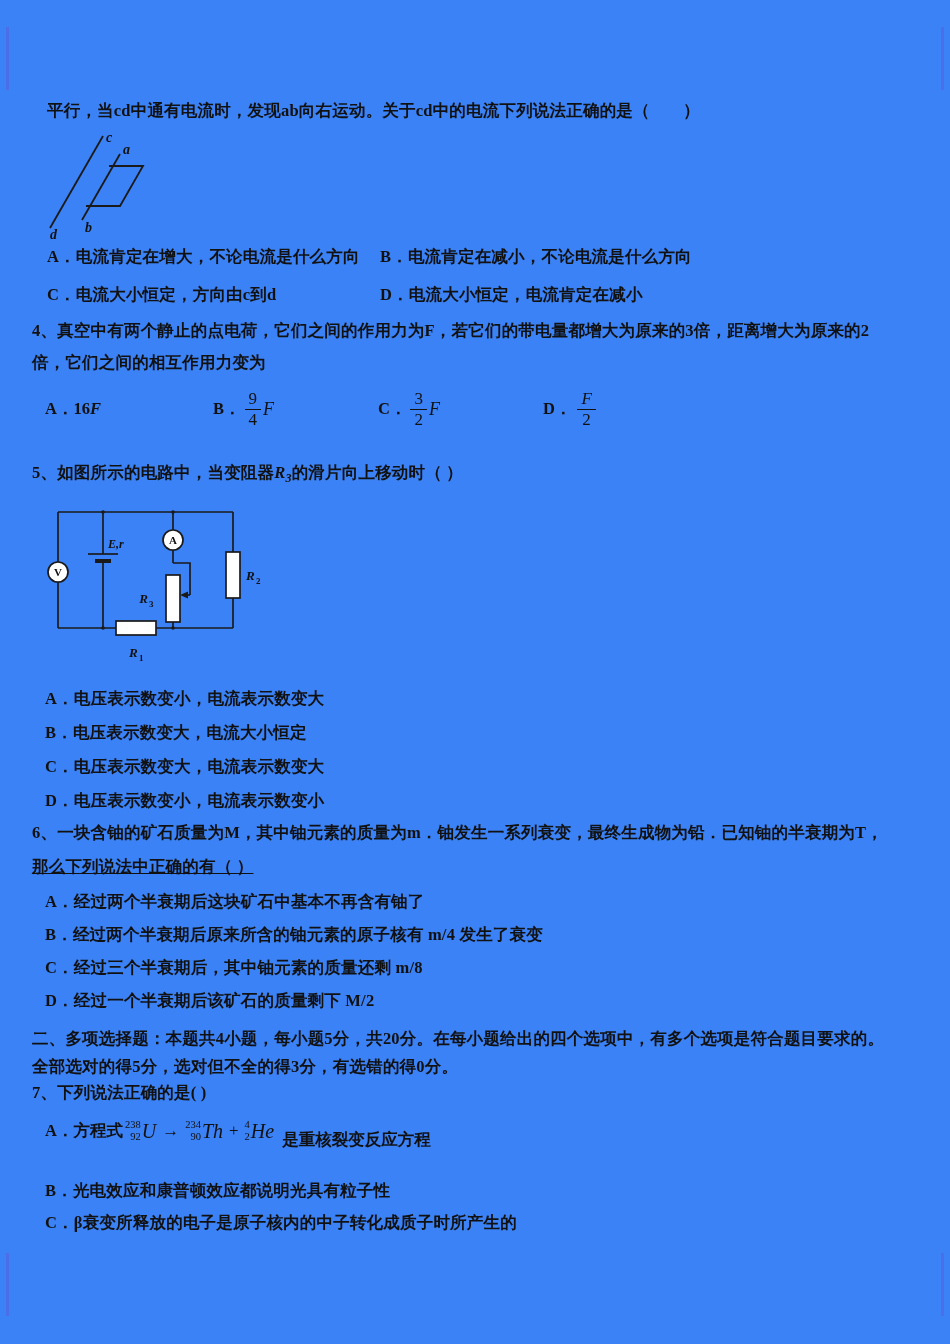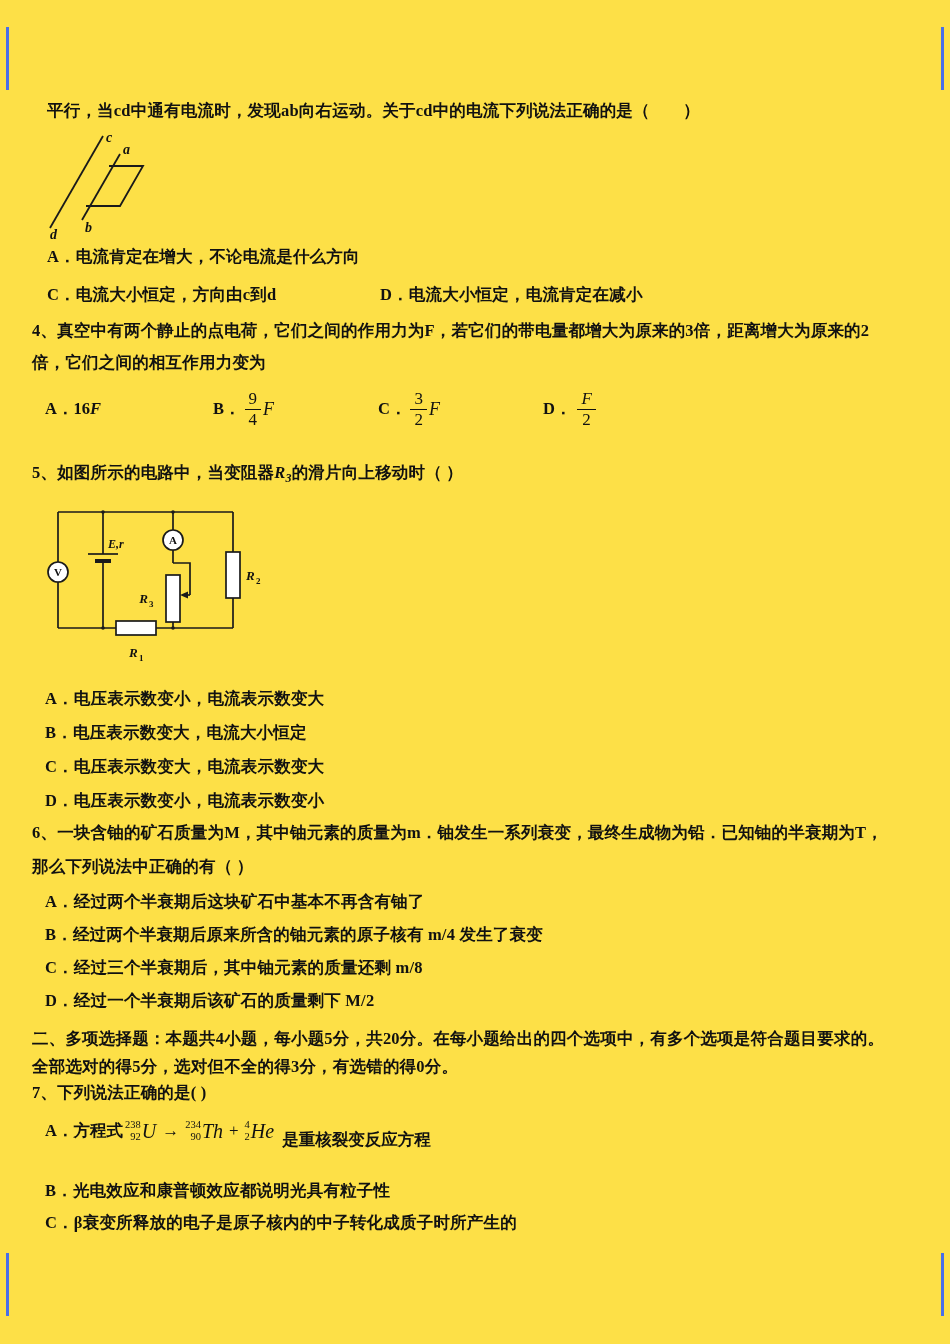--- a/index.html
+++ b/index.html
@@ -1,18 +1,18 @@
 <!DOCTYPE html>
 <html><head>
 <meta charset="utf-8">
 <style>
   html,body { margin:0; padding:0; background:#e8e8e8; }
   .page {
     position:relative; width:950px; height:1344px; margin:0 auto;
-    background:#fde047; overflow:hidden;
+    background:#3b82f6; overflow:hidden;
     font-family:"Liberation Serif","DejaVu Serif",serif;
     color:#111; font-weight:700;
   }
   .line { position:absolute; white-space:nowrap; font-size:16.5px; letter-spacing:0.2px; }
   .v { font-style:italic; }
   .sub3 { font-size:12px; vertical-align:sub; font-style:italic; }
   
   .mark { position:absolute; width:3px; height:63px; background:#4a6fe8; }
   
   .optrow { position:absolute; display:flex; align-items:center; height:50px; }
@@ -49,20 +49,21 @@
     </g>
     <g font-size="14" font-style="italic" fill="#111" font-weight="bold">
       <text x="66" y="14">c</text>
       <text x="83" y="26">a</text>
       <text x="45" y="104">b</text>
       <text x="10" y="111">d</text>
     </g>
   </svg>
 
   <div class="line" style="left:47px; top:246px;">A．电流肯定在增大，不论电流是什么方向</div>
+  <div class="line" style="left:380px; top:246px;">B．电流肯定在减小，不论电流是什么方向</div>
   <div class="line" style="left:47px; top:284px;">C．电流大小恒定，方向由c到d</div>
   <div class="line" style="left:380px; top:284px;">D．电流大小恒定，电流肯定在减小</div>
 
   <div class="line" style="left:32px; top:320px;">4、真空中有两个静止的点电荷，它们之间的作用力为F，若它们的带电量都增大为原来的3倍，距离增大为原来的2</div>
   <div class="line" style="left:32px; top:352px;">倍，它们之间的相互作用力变为</div>
 
   <div class="optrow" style="left:45px; top:384px;">
     <span style="font-size:16.5px;">A．16</span>
       <span class="v" style="font-size:16.5px;">F</span>
   </div>
@@ -139,21 +140,21 @@
       <text x="101" y="161" font-size="9">1</text>
     </g>
   </svg>
 
   <div class="line" style="left:45px; top:688px;">A．电压表示数变小，电流表示数变大</div>
   <div class="line" style="left:45px; top:722px;">B．电压表示数变大，电流大小恒定</div>
   <div class="line" style="left:45px; top:756px;">C．电压表示数变大，电流表示数变大</div>
   <div class="line" style="left:45px; top:790px;">D．电压表示数变小，电流表示数变小</div>
 
   <div class="line" style="left:32px; top:822px;">6、一块含铀的矿石质量为M，其中铀元素的质量为m．铀发生一系列衰变，最终生成物为铅．已知铀的半衰期为T，</div>
-  <div class="line" style="left:32px; top:856px;">那么下列说法中正确的有（ ）</div>
+  <div class="line" style="left:32px; top:856px;text-decoration:underline;">那么下列说法中正确的有（ ）</div>
   <div class="line" style="left:45px; top:891px;">A．经过两个半衰期后这块矿石中基本不再含有铀了</div>
   <div class="line" style="left:45px; top:924px;">B．经过两个半衰期后原来所含的铀元素的原子核有 m/4 发生了衰变</div>
   <div class="line" style="left:45px; top:957px;">C．经过三个半衰期后，其中铀元素的质量还剩 m/8</div>
   <div class="line" style="left:45px; top:990px;">D．经过一个半衰期后该矿石的质量剩下 M/2</div>
 
   <div class="line" style="left:32px; top:1028px;">二、多项选择题：本题共4小题，每小题5分，共20分。在每小题给出的四个选项中，有多个选项是符合题目要求的。</div>
   <div class="line" style="left:32px; top:1056px;">全部选对的得5分，选对但不全的得3分，有选错的得0分。</div>
 
   <div class="line" style="left:32px; top:1082px;">7、下列说法正确的是( )</div>
 

